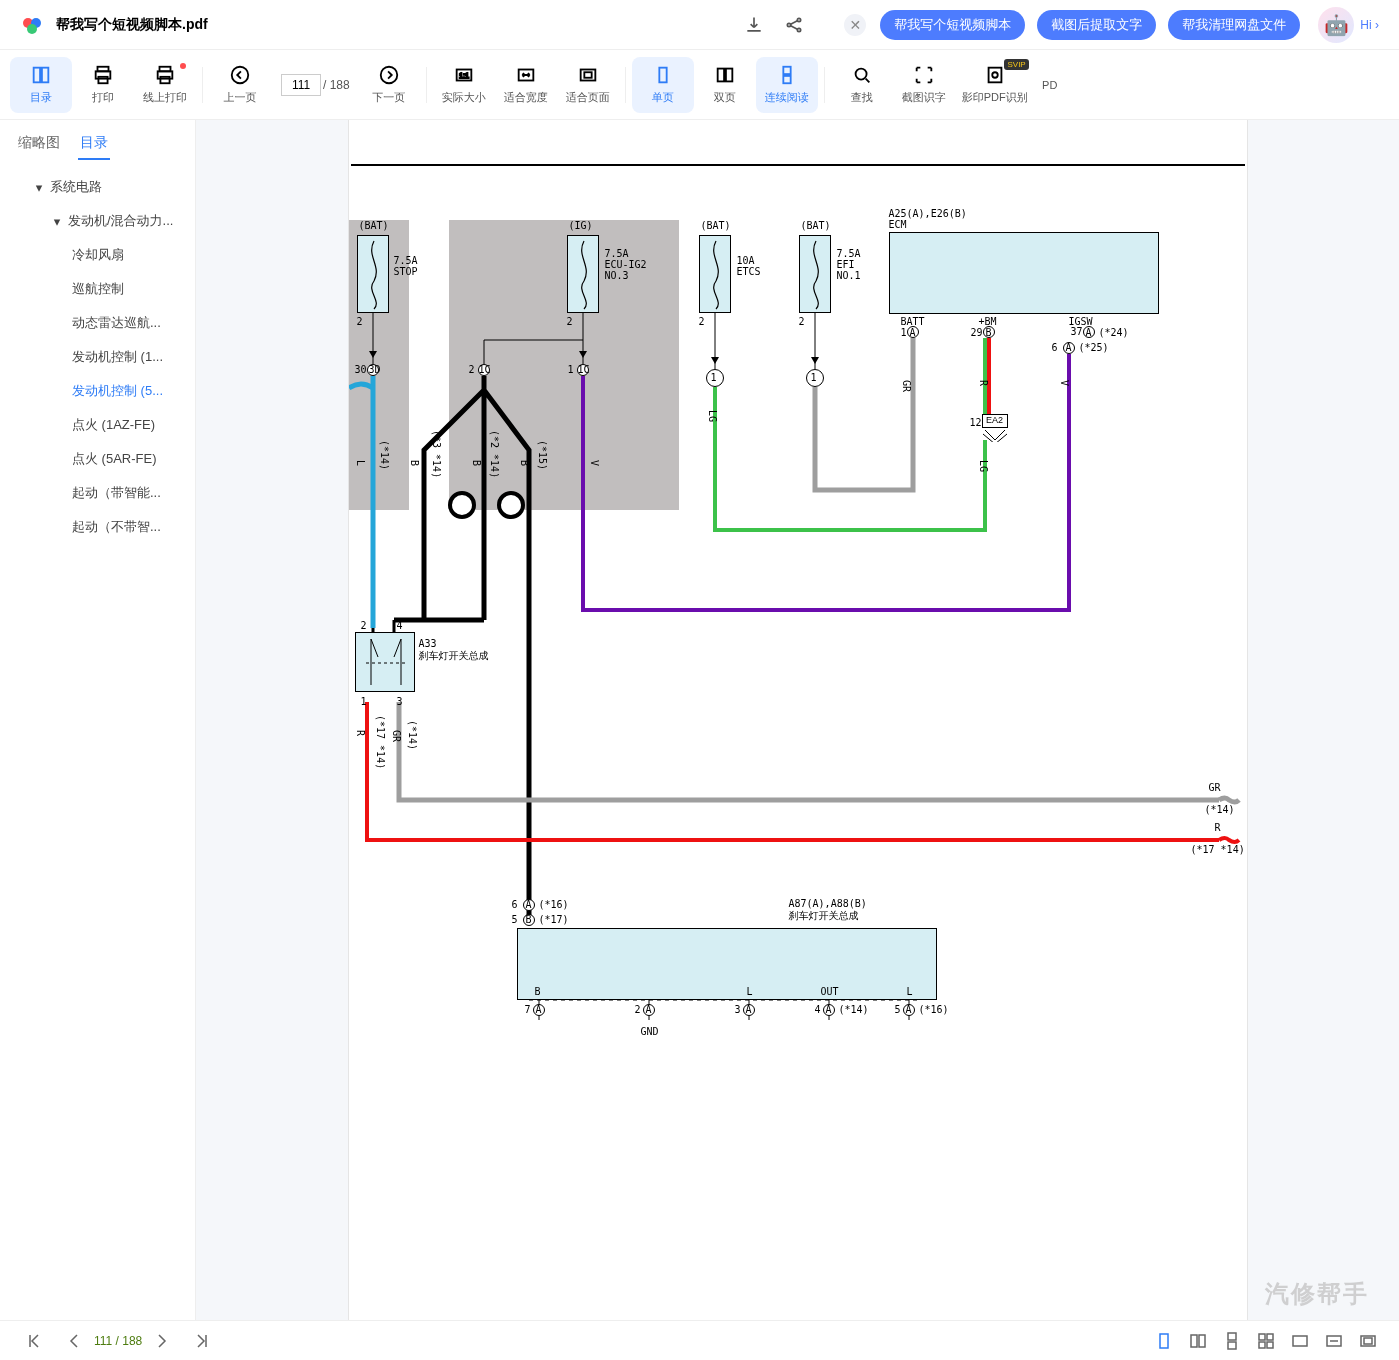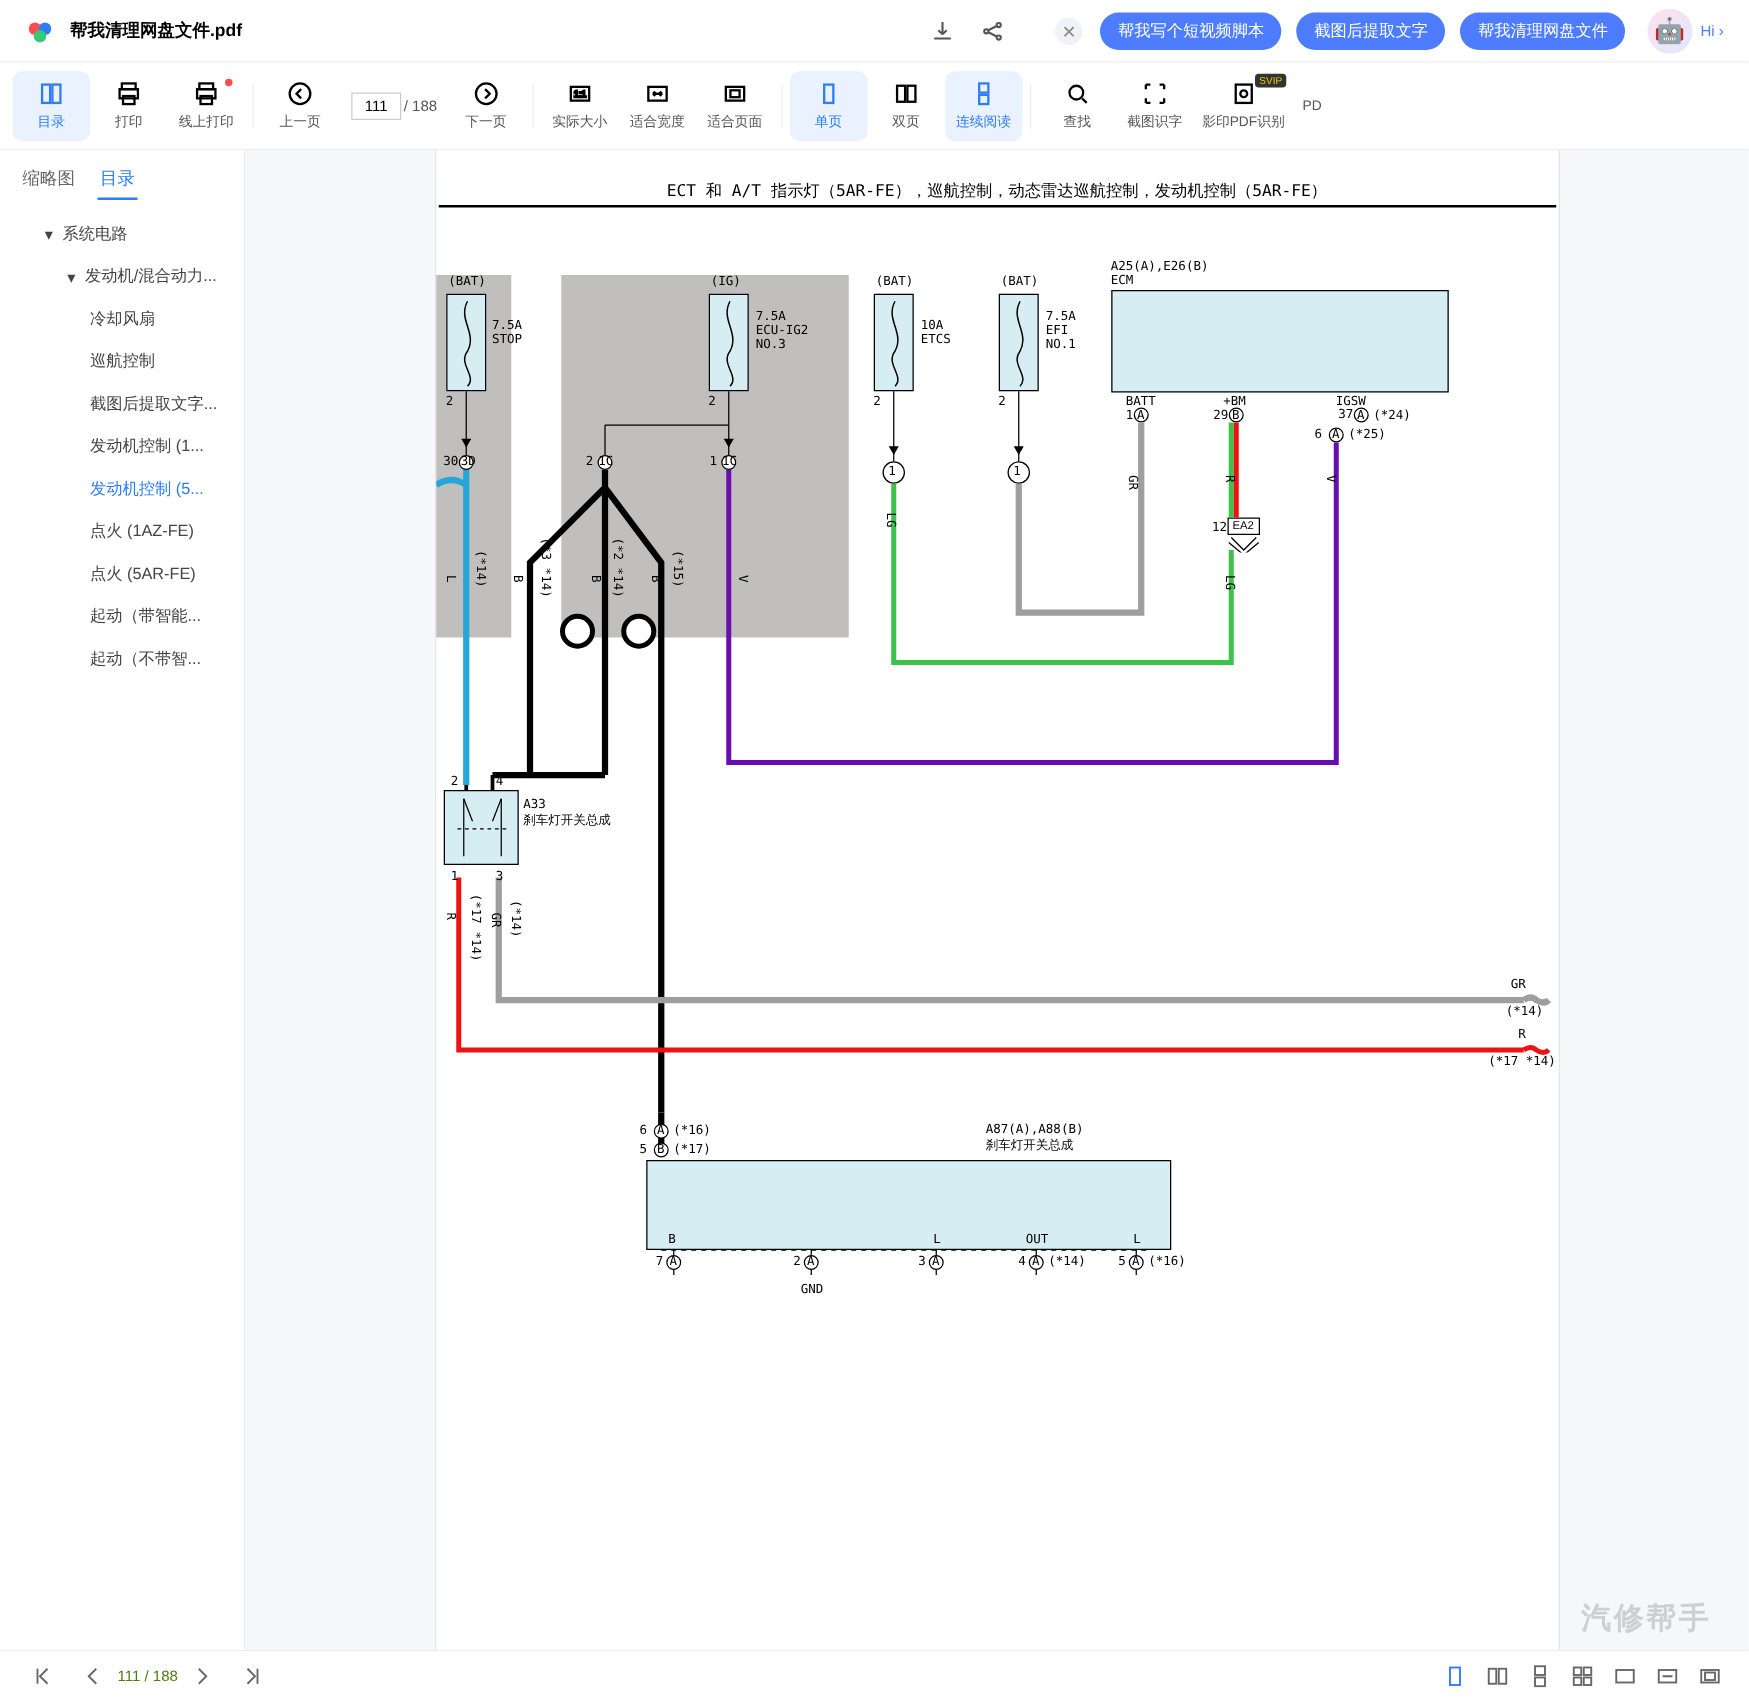--- a/index.html
+++ b/index.html
@@ -70,21 +70,21 @@
 <body>
 
 <div class="titlebar">
   <span class="logo">
     <svg viewBox="0 0 24 24">
         <circle cx="8" cy="10" r="5" fill="#ff4d4f"></circle>
         <circle cx="16" cy="10" r="5" fill="#2e7cf6"></circle>
         <circle cx="12" cy="16" r="5" fill="#38c976"></circle>
       </svg>
   </span>
-  <span class="doc-title">帮我清理网盘文件.pdf</span>
+  <span class="doc-title">帮我写个短视频脚本.pdf</span>
   <div class="titlebar-spacer"></div>
   <span class="title-icon">
       <svg viewBox="0 0 24 24" fill="none" stroke="currentColor" stroke-width="2">
         <path d="M12 3v12m0 0l-4-4m4 4l4-4M4 19h16"></path>
       </svg>
     </span>
   <span class="title-icon">
       <svg viewBox="0 0 24 24" fill="none" stroke="currentColor" stroke-width="2">
         <circle cx="6" cy="12" r="2"></circle>
         <circle cx="18" cy="6" r="2"></circle>
@@ -259,21 +259,21 @@
           <span class="tree-caret">▾</span>
           <span>发动机/混合动力...</span>
         </div>
       <div class="tree-row l3">
           <span>冷却风扇</span>
         </div>
       <div class="tree-row l3">
           <span>巡航控制</span>
         </div>
       <div class="tree-row l3">
-          <span>截图后提取文字...</span>
+          <span>动态雷达巡航...</span>
         </div>
       <div class="tree-row l3">
           <span>发动机控制 (1...</span>
         </div>
       <div class="tree-row l3 selected">
           <span>发动机控制 (5...</span>
         </div>
       <div class="tree-row l3">
           <span>点火 (1AZ-FE)</span>
         </div>
@@ -284,21 +284,20 @@
           <span>起动（带智能...</span>
         </div>
       <div class="tree-row l3">
           <span>起动（不带智...</span>
         </div>
     </div>
   </div>
 
   <div class="viewer">
     <div class="page-canvas">
-      <div class="diagram-title">ECT 和 A/T 指示灯（5AR-FE），巡航控制，动态雷达巡航控制，发动机控制（5AR-FE）</div>
       <div class="title-underline"></div>
 
       <div class="gray-rect" style="left:0;top:100px;width:60px;height:290px"></div>
       <div class="gray-rect" style="left:100px;top:100px;width:230px;height:290px"></div>
 
       <div class="sch-label" style="left:10px;top:100px">(BAT)</div>
       <div class="fuse-box" style="left:8px;top:115px">
           <svg width="32" height="78">
             <path d="M16 5 C8 20,24 30,16 45 C8 55,24 65,16 73" fill="none" stroke="#000" stroke-width="1.2"></path>
           </svg>

